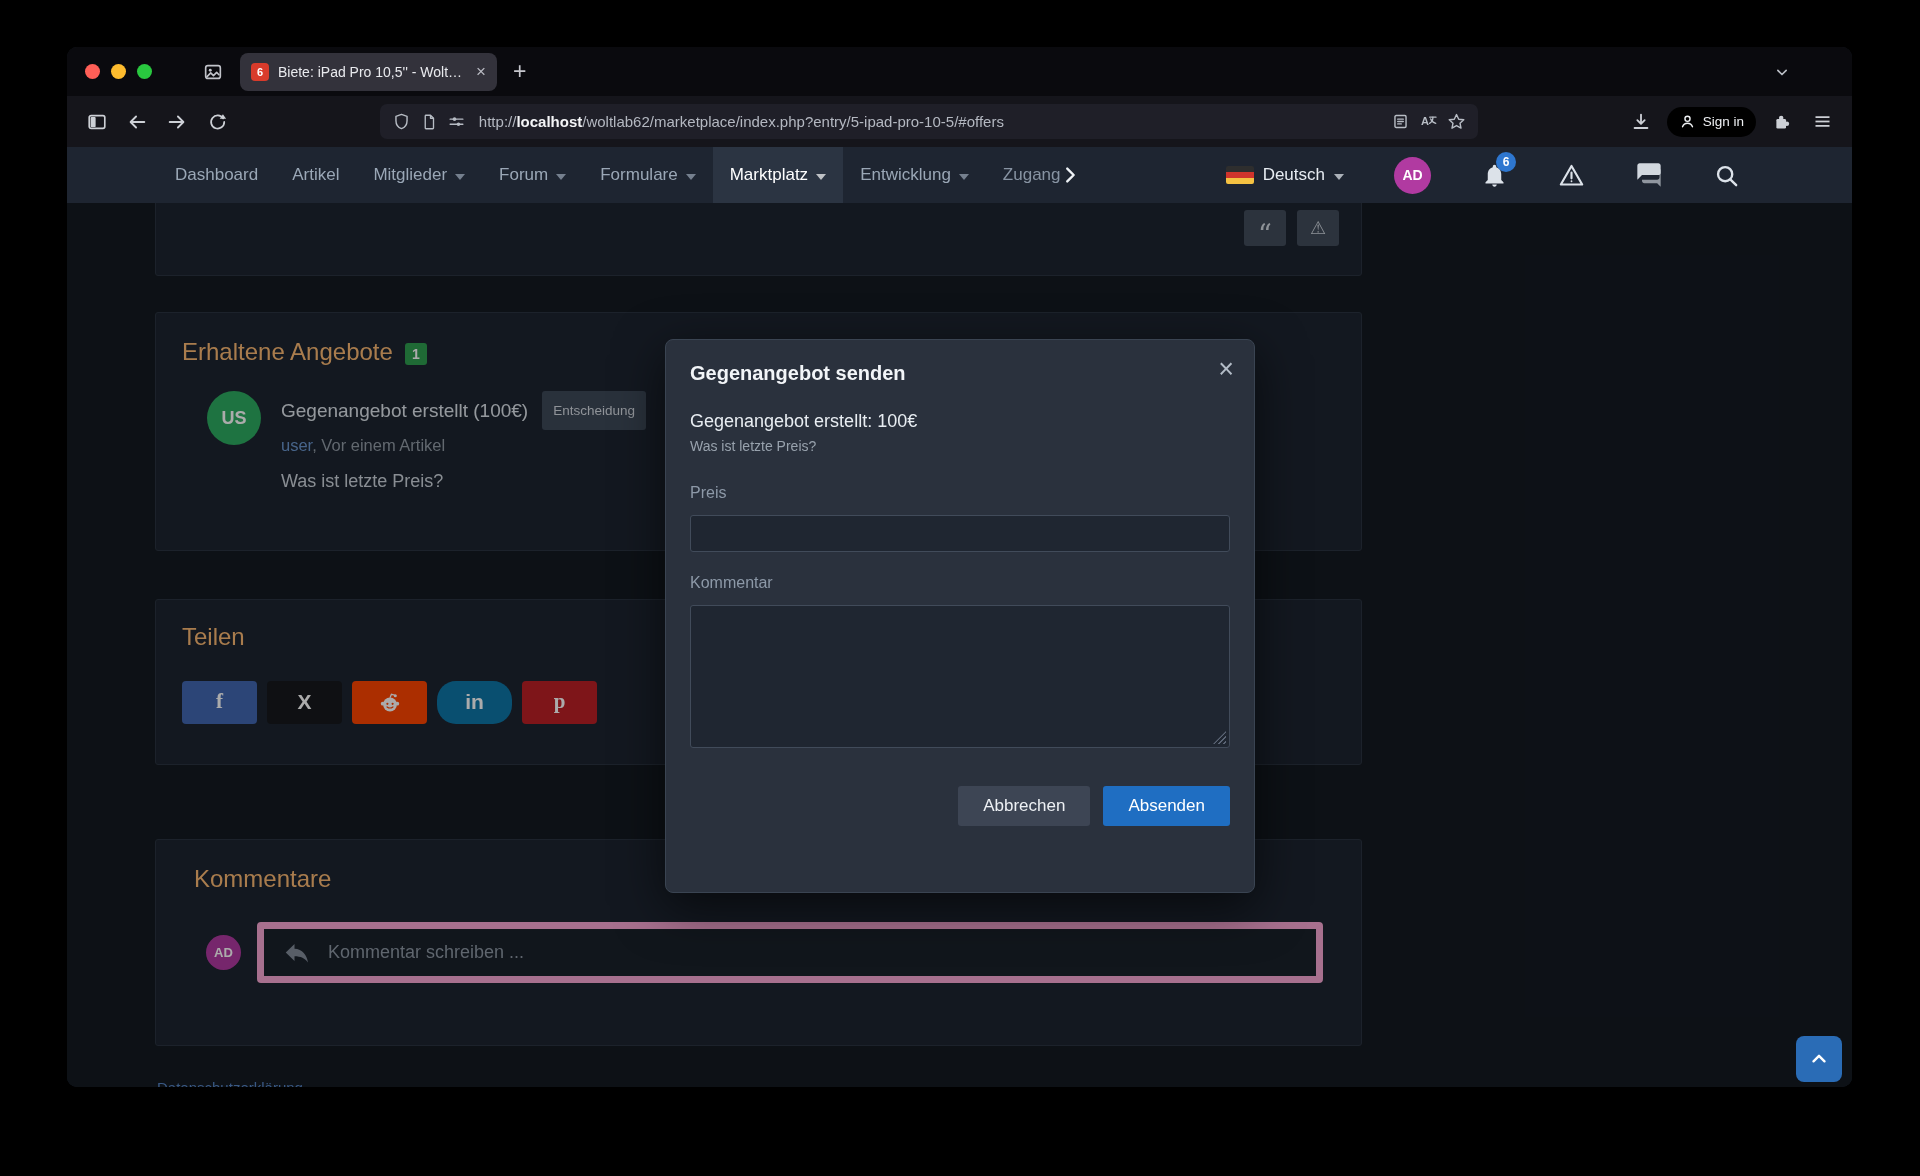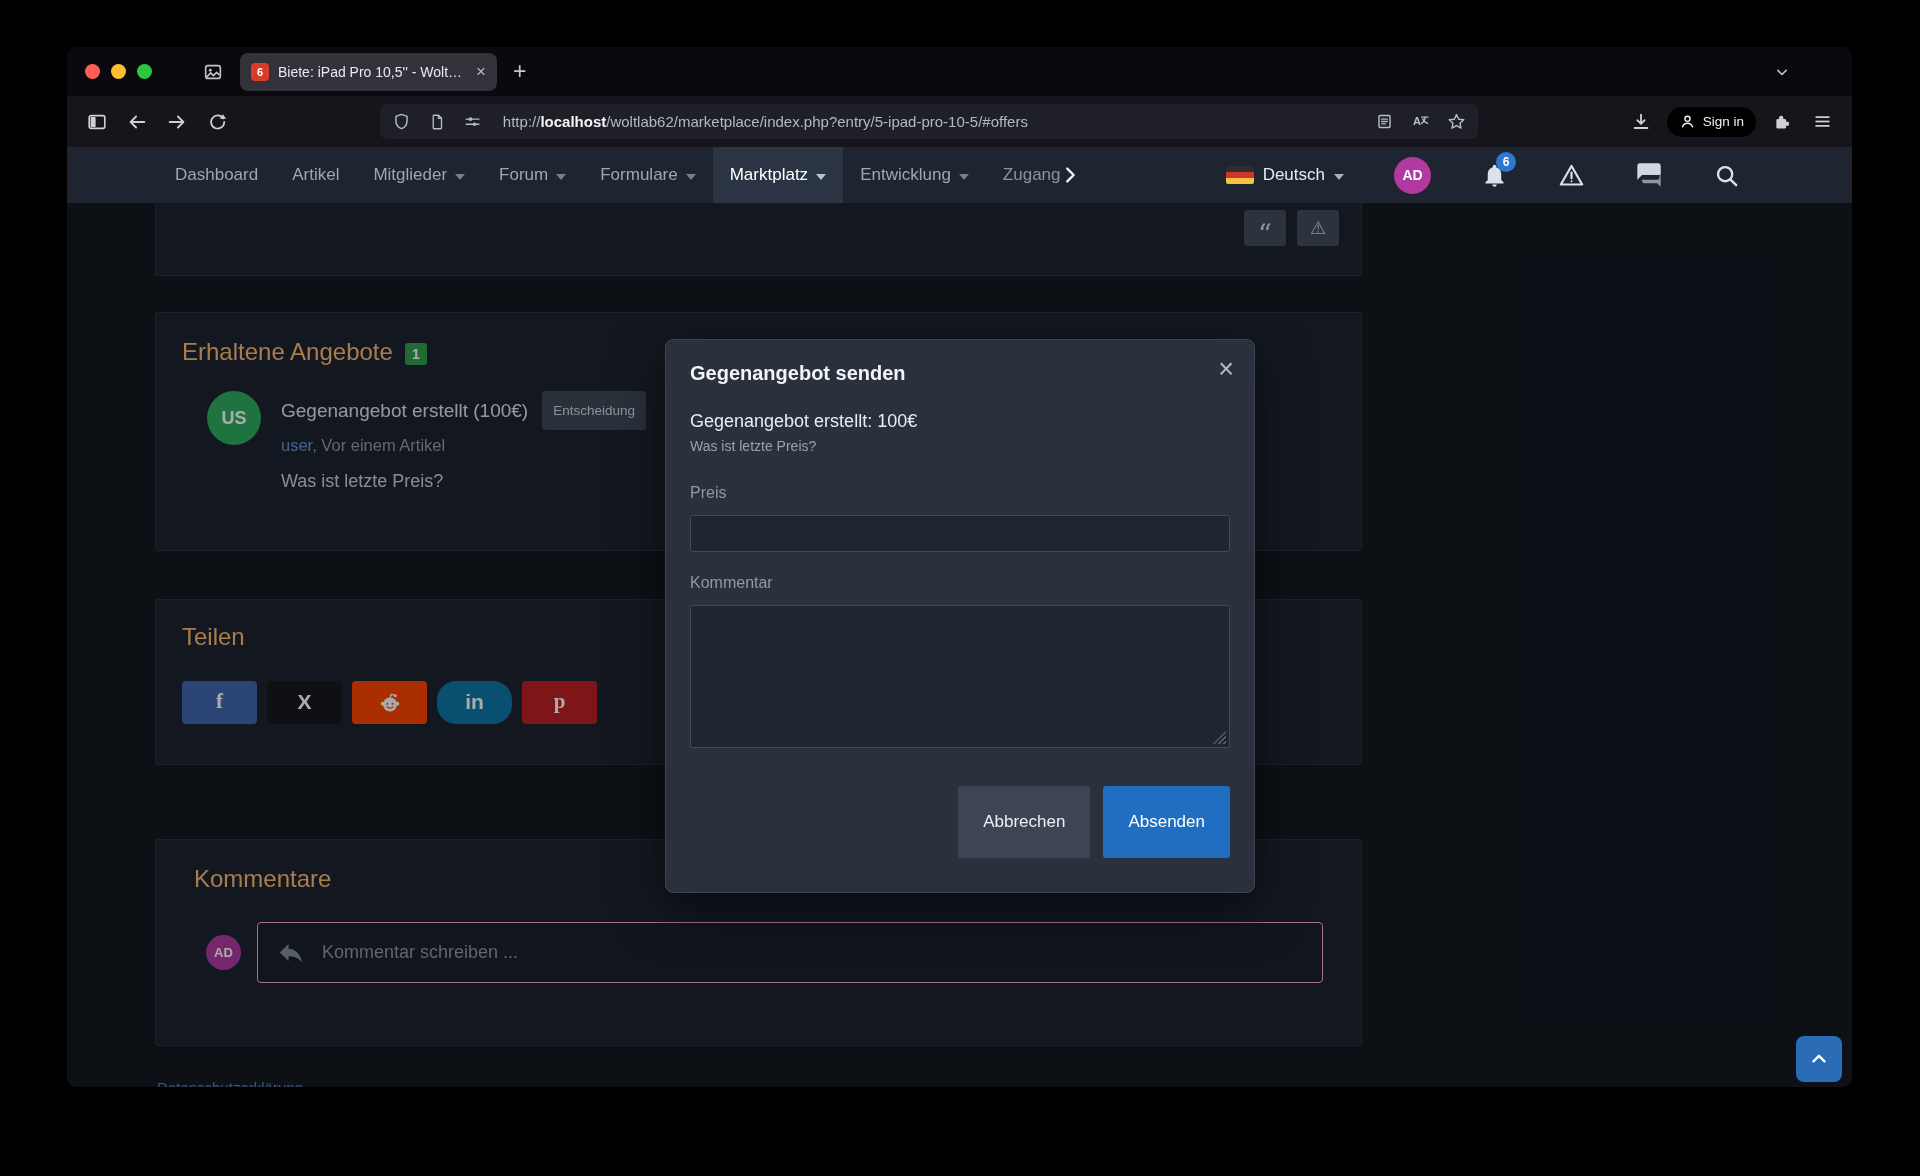--- a/index.html
+++ b/index.html
@@ -22,21 +22,21 @@
   .tab-title{flex:1;font-size:14px;color:#e9eaee;white-space:nowrap;overflow:hidden;text-overflow:ellipsis}
   .tab-close{color:#b9bac2;font-size:17px;line-height:1}
   .newtab{color:#c6c7cd;font-size:23px;margin-left:16px;line-height:1}
   .tabbar-spacer{flex:1}
   .alltabs{margin-right:42px;color:#b9bdc4;display:flex}
 
   
   .toolbar{height:51px;background:#15151b;display:flex;align-items:center;padding:0 12px;gap:4px;box-sizing:border-box}
   .tb-icon{width:36px;height:36px;display:flex;align-items:center;justify-content:center;color:#cdd0d6;border-radius:6px;flex:none}
   .urlbar{width:1098px;height:35px;background:#1f1f28;border-radius:7px;display:flex;align-items:center;
-          padding:0 12px;box-sizing:border-box;gap:17px;margin:0 auto}
+          padding:0 12px;box-sizing:border-box;gap:9px;margin:0 auto}
   .ub-icon{color:#b7bcc4;display:flex;flex:none}
   .url-text{flex:1;font-size:15px;color:#b4b8c1;white-space:nowrap;overflow:hidden;margin-left:4px}
   .url-host{color:#f4f5f7;font-weight:700}
   .signin{height:30px;border-radius:15px;background:#000000;display:flex;align-items:center;gap:7px;
           padding:0 12px;color:#eef0f3;font-size:13.5px;margin:0 4px;flex:none}
 
   
   .sitenav{height:56px;background:#1e2531;display:flex;align-items:center;padding:0 112px 0 91px;box-sizing:border-box}
   .nav-item{height:56px;display:flex;align-items:center;gap:8px;padding:0 17px;font-size:17px;color:#9aa7b6;white-space:nowrap}
   .nav-item.active{background:#2b3442;color:#fff}
@@ -76,21 +76,21 @@
   .offer-meta .time{color:#929ba6}
   .offer-msg{margin-top:16px;font-size:18px;color:#ccd3db}
 
   .share-row{display:flex;gap:10px;margin-top:31px}
   .share-btn{width:75px;height:43px;border-radius:4px;display:flex;align-items:center;justify-content:center;
              color:#fff;font-size:21px;font-weight:700}
   .share-btn .glyph{transform:translateY(-1px)}
 
   .comment-row{display:flex;align-items:center;gap:16px;margin:30px 0 0 12px}
   .avatar-ad-sm{width:35px;height:35px;font-size:13px}
-  .comment-box{width:1082px;height:61px;border:1px solid #f9a8d4;background:#1a212b;border-radius:4px;
+  .comment-box{width:1082px;height:61px;border:7px solid #f9a8d4;background:#1a212b;border-radius:4px;
                display:flex;align-items:center;gap:16px;padding:0 18px;box-sizing:border-box}
   .reply-ic{color:#838d9a;display:flex}
   .comment-ph{font-size:18px;color:#8e98a4}
 
   .footer-link{position:absolute;left:90px;top:876px;font-size:15px;color:#5584c4}
   .scrolltop{position:absolute;left:1729px;top:833px;width:46px;height:46px;border-radius:8px;z-index:30;
              display:flex;align-items:center;justify-content:center;color:#fff}
 
   
   .overlay{position:absolute;inset:0;background:rgba(0,0,0,.33);z-index:10}
@@ -108,21 +108,21 @@
            font-family:"Liberation Sans",sans-serif}
   .ta-wrap{position:relative;margin-bottom:38px}
   .f-textarea{width:100%;height:143px;background:#1f2631;border:1px solid #414b5a;border-radius:3px;
               box-sizing:border-box;resize:none;color:#e6ebf1;font-size:17px;padding:8px 10px;outline:none;
               font-family:"Liberation Sans",sans-serif;display:block}
   .ta-handle{position:absolute;right:4px;bottom:4px;width:13px;height:13px;
              background:repeating-linear-gradient(135deg,transparent 0 2px,#5b6575 2px 3.5px);
              clip-path:polygon(100% 0,100% 100%,0 100%)}
   .btn-row{display:flex;justify-content:flex-end;gap:13px}
   .btn{height:40px;border-radius:3px;display:flex;align-items:center;justify-content:center;
-       font-size:17px;font-weight:500;padding:16px 25px;color:#fff}
+       font-size:17px;font-weight:500;padding:0 25px;color:#fff}
   .btn-cancel{background:#3d4554;color:#edf0f4}
 
   .svgi{display:block}
 </style>
 </head>
 <body>
 
 <div class="window">
 
   <div class="tabbar">

